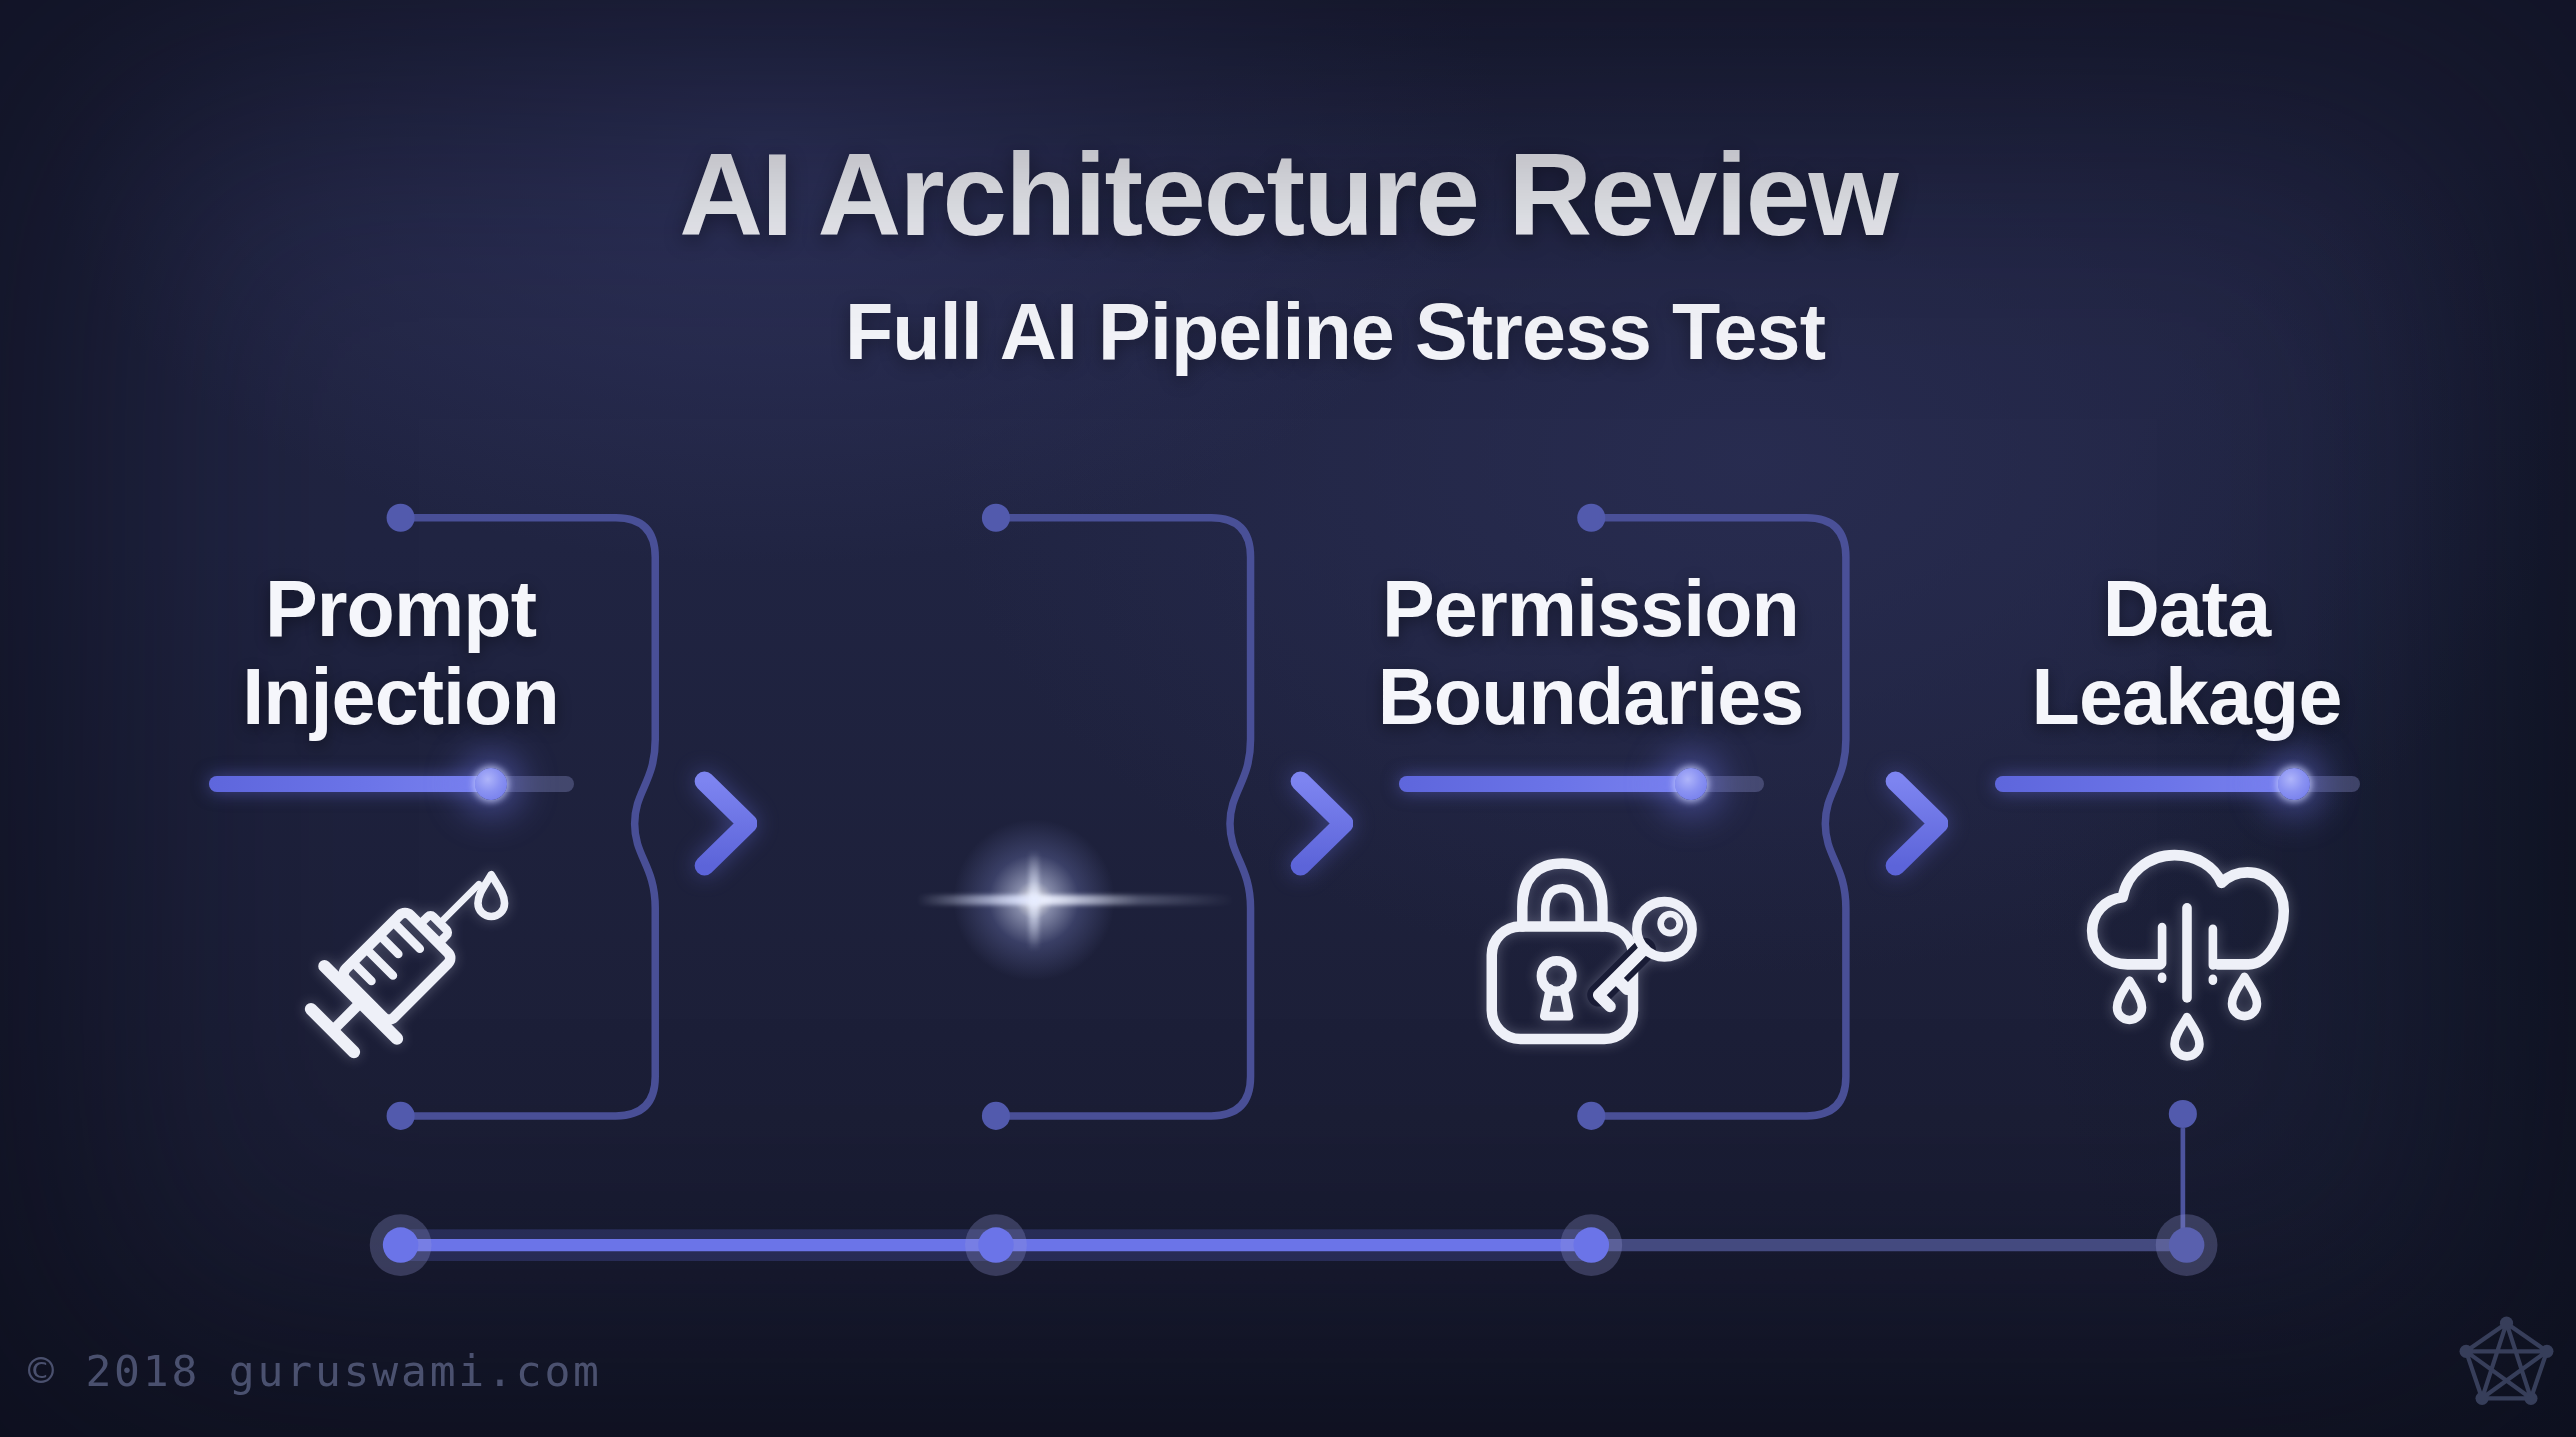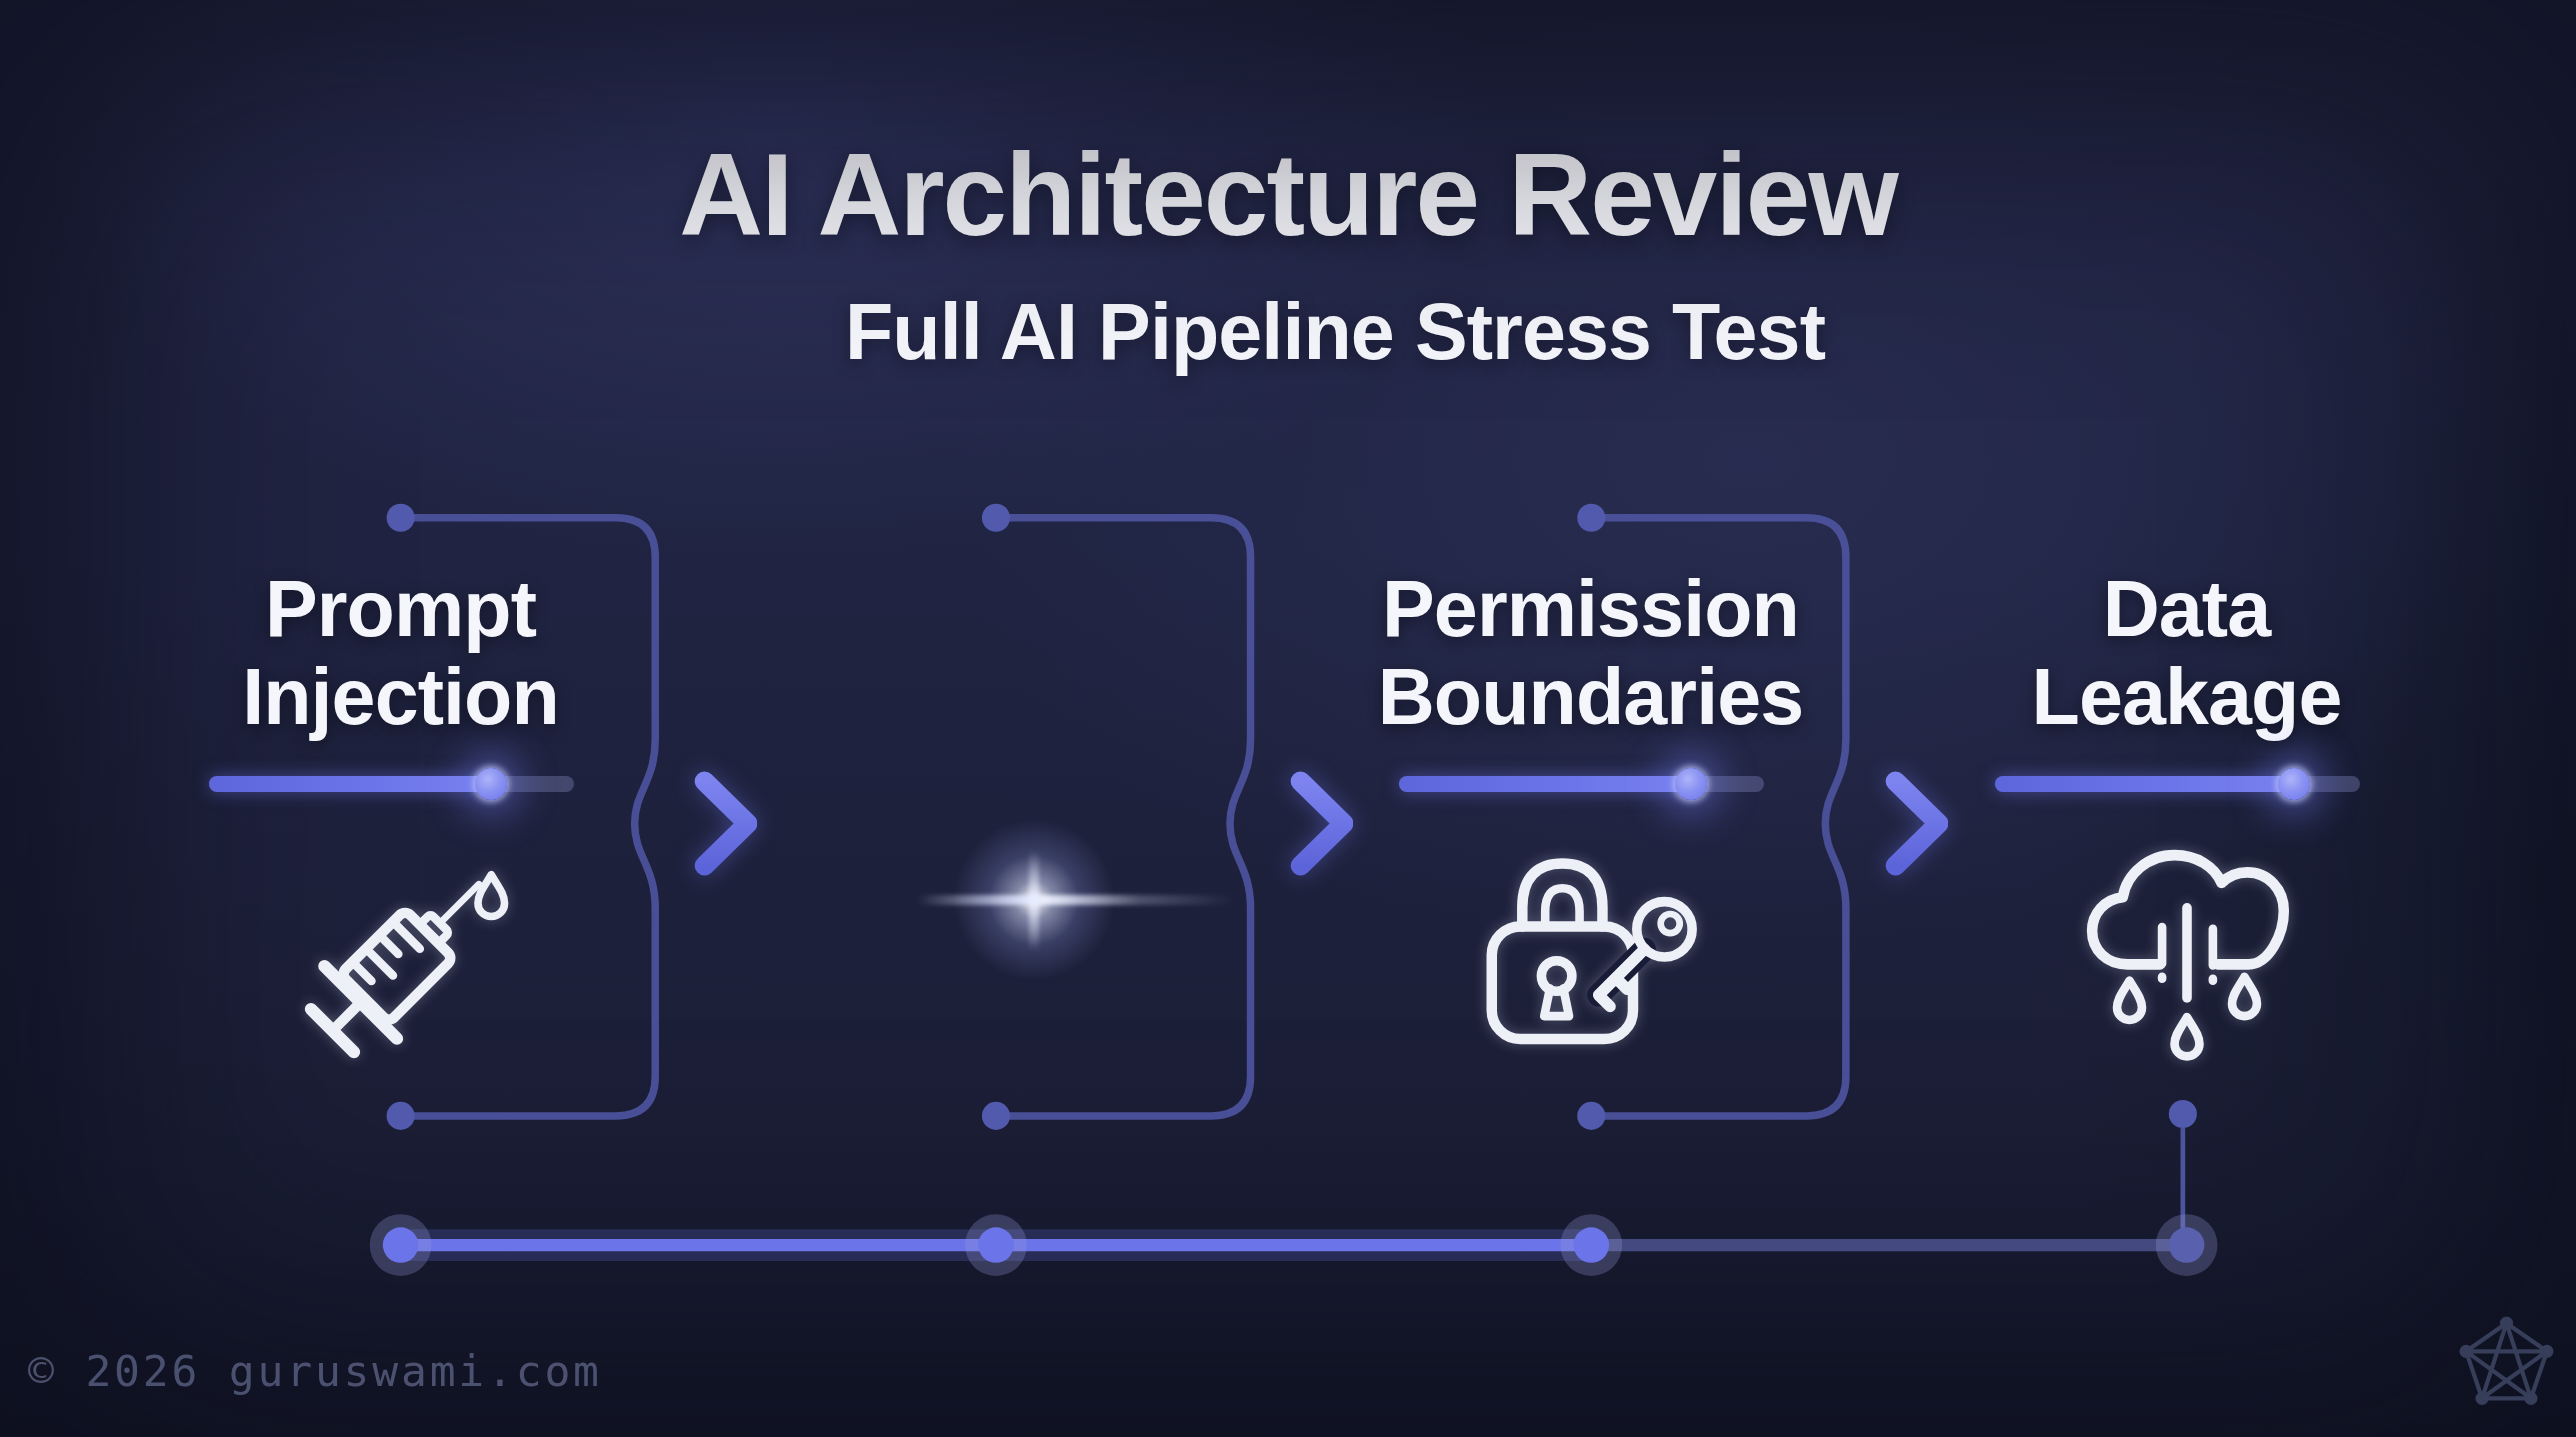--- a/index.html
+++ b/index.html
@@ -188,21 +188,21 @@
   </svg>
   <svg class="arrow" style="left:1798px" width="150" height="105" viewBox="0 0 160 112">
     <path d="M10,56 H106" stroke="url(#ag)" stroke-width="21" stroke-linecap="round" fill="none"></path>
     <path d="M104,11 L150,56 L104,101" stroke="url(#ag)" stroke-width="21" stroke-linecap="round" stroke-linejoin="round" fill="none"></path>
   </svg>
 
   <div class="flare flare-core"></div>
   <div class="flare flare-streak-h"></div>
   <div class="flare flare-streak-v"></div>
 
-  <div class="copyright">© 2026 guruswami.com</div>
+  <div class="copyright">© 2018 guruswami.com</div>
   <svg class="logo" width="109" height="109" viewBox="0 0 116 116">
     <g stroke-width="4.5">
       <path d="M58,14 L101,44 M58,14 L15,44 M58,14 L84,94 M58,14 L32,94 M15,44 L101,44 M15,44 L84,94 M15,44 L32,94 M101,44 L32,94 M101,44 L84,94 M32,94 L84,94"></path>
     </g>
     <circle class="node" cx="58" cy="14" r="7"></circle>
     <circle class="node" cx="101" cy="44" r="7"></circle>
     <circle class="node" cx="15" cy="44" r="7"></circle>
     <circle class="node" cx="84" cy="94" r="7"></circle>
     <circle class="node" cx="32" cy="94" r="7"></circle>
   </svg>

